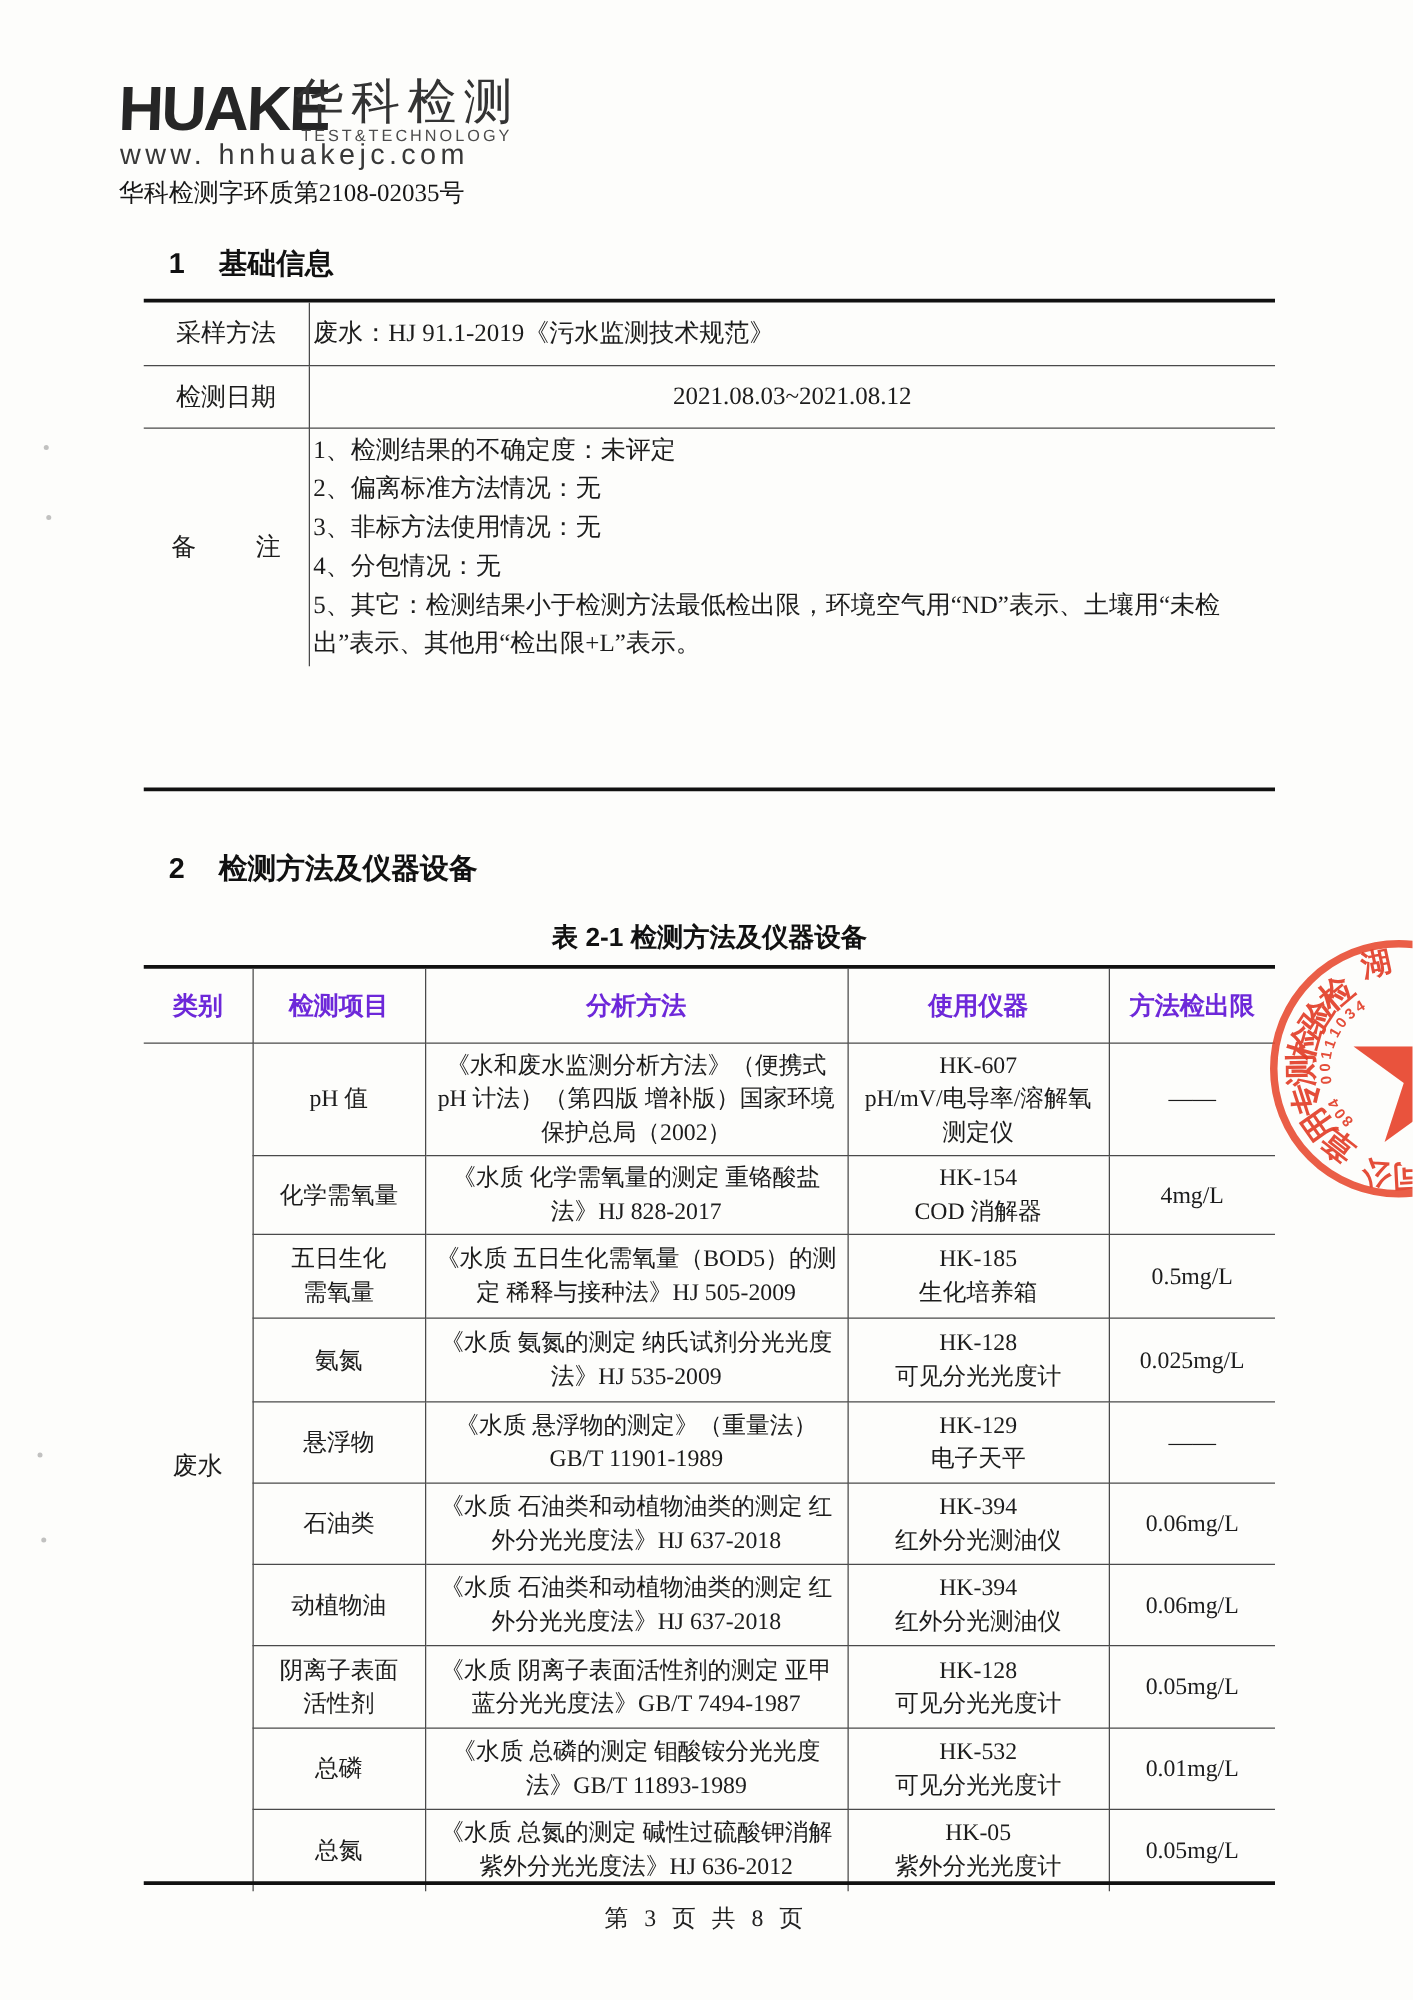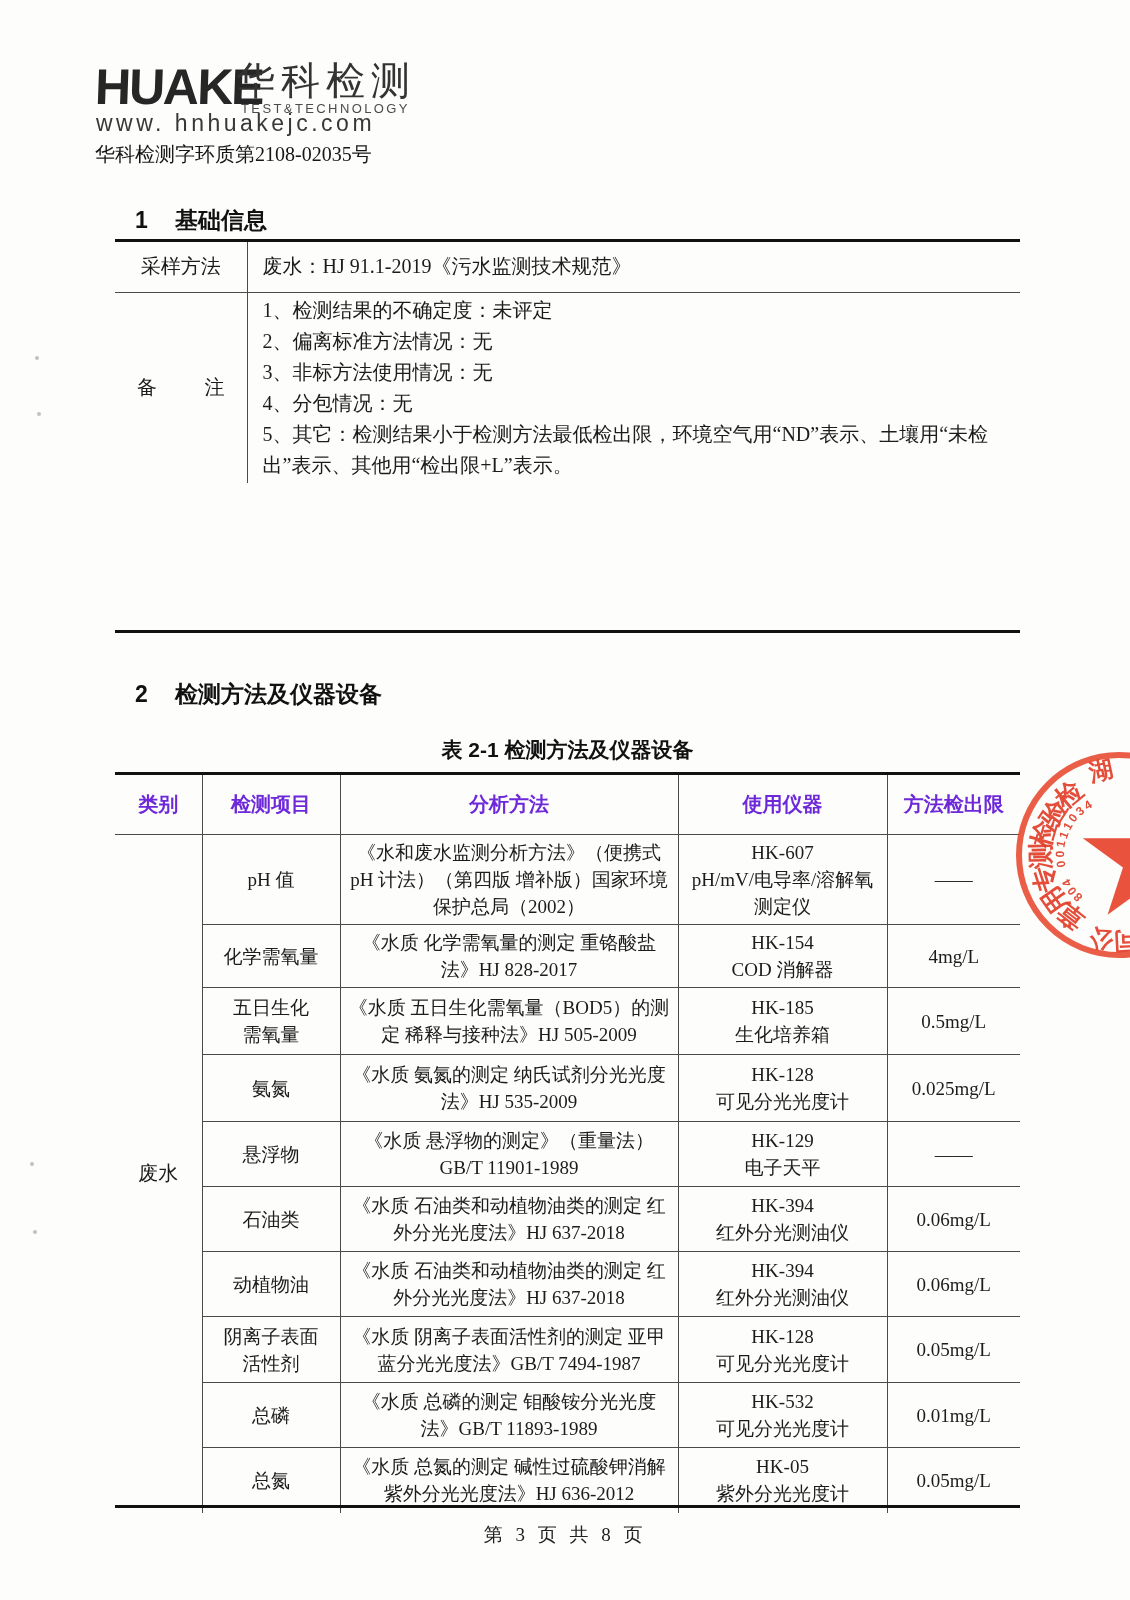--- a/index.html
+++ b/index.html
@@ -18,39 +18,39 @@
   #logo-tag{left:241px;top:101px;font-family:"Liberation Sans",sans-serif;
     font-size:13px;letter-spacing:2.4px;color:#4b4b4b;}
   #logo-url{left:96px;top:110px;font-family:"Liberation Sans",sans-serif;
     font-size:23px;letter-spacing:3.5px;color:#383838;}
   #doc-number{left:95px;top:141px;font-size:20px;color:#161616;}
 
   
   .sec-title{font-family:"Liberation Sans",sans-serif;font-weight:bold;
     font-size:23px;color:#111;}
   .sec-title .num{display:inline-block;width:40px;}
-  #sec1{left:135px;top:205px;}
+  #sec1{left:135px;top:195px;}
   #sec2{left:135px;top:679px;}
   #tbl2-caption{left:115px;top:736px;width:905px;text-align:center;
     font-family:"Liberation Sans",sans-serif;font-weight:bold;font-size:21px;color:#111;}
 
   
   .thick{height:3px;background:#111;left:115px;width:905px;}
   #t1-top{top:239px;} #t1-bottom{top:630px;}
   #t2-top{top:772px;} #t2-bottom{top:1505px;}
 
   
   #table1{left:115px;top:242px;width:905px;border-collapse:collapse;
     table-layout:fixed;border-style:hidden;}
   #table1 td{border:1px solid #4a4a4a;font-size:20px;vertical-align:middle;}
   #table1 td.lbl{text-align:center;border-left:none;}
   #table1 td.lbl.remark{text-align:justify;-moz-text-align-last:justify;
     text-align-last:justify;padding:0 22px;}
   #table1 td.val{border-right:none;text-align:center;padding:2px 10px;}
-  #table1 td.val.left{text-align:left;padding-left:15px;}
+  #table1 td.val.left{text-align:left;padding-left:3px;}
   #table1 td.val .rline{line-height:31px;text-align:left;}
 
   
   #table2{left:115px;top:775px;width:905px;border-collapse:collapse;
     table-layout:fixed;border-style:hidden;}
   #table2 th,#table2 td{border:1px solid #4a4a4a;vertical-align:middle;
     text-align:center;padding:2px 7px;}
   #table2 th{font-family:"Liberation Sans",sans-serif;font-weight:600;
     font-size:20px;color:#6d28d9;}
   #table2 td{font-size:19px;line-height:27px;}
@@ -93,20 +93,24 @@
   <div class="abs thick" id="t1-top"></div>
   <table class="abs" id="table1">
     <colgroup>
         <col style="width:132px">
         <col style="width:773px">
       </colgroup>
     <tbody id="t1body">
         <tr style="height: 50px;">
           <td class="lbl">采样方法</td>
           <td class="val left">废水：HJ 91.1-2019《污水监测技术规范》</td>
+        </tr>
+        <tr style="height: 50px;">
+          <td class="lbl">检测日期</td>
+          <td class="val">2021.08.03~2021.08.12</td>
         </tr>
         <tr style="height: 190px;">
           <td class="lbl remark">备注</td>
           <td class="val left">
             <div class="rline">1、检测结果的不确定度：未评定</div>
             <div class="rline">2、偏离标准方法情况：无</div>
             <div class="rline">3、非标方法使用情况：无</div>
             <div class="rline">4、分包情况：无</div>
             <div class="rline">5、其它：检测结果小于检测方法最低检出限，环境空气用“ND”表示、土壤用“未检出”表示、其他用“检出限+L”表示。</div>
           </td>

